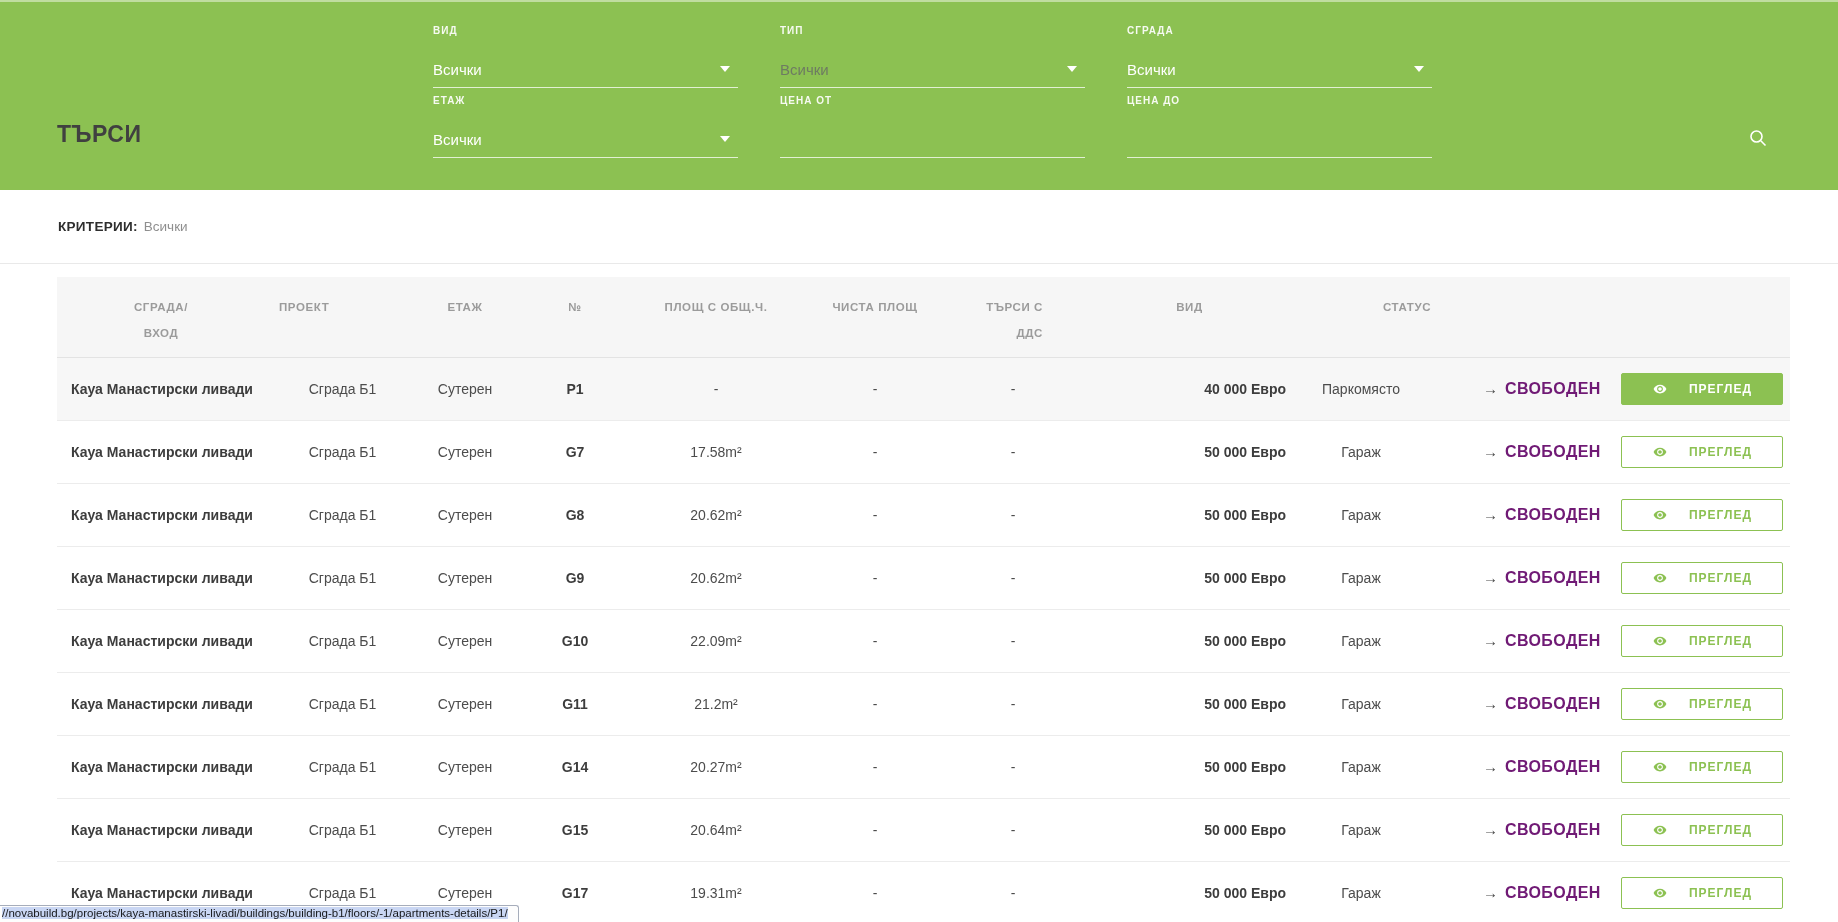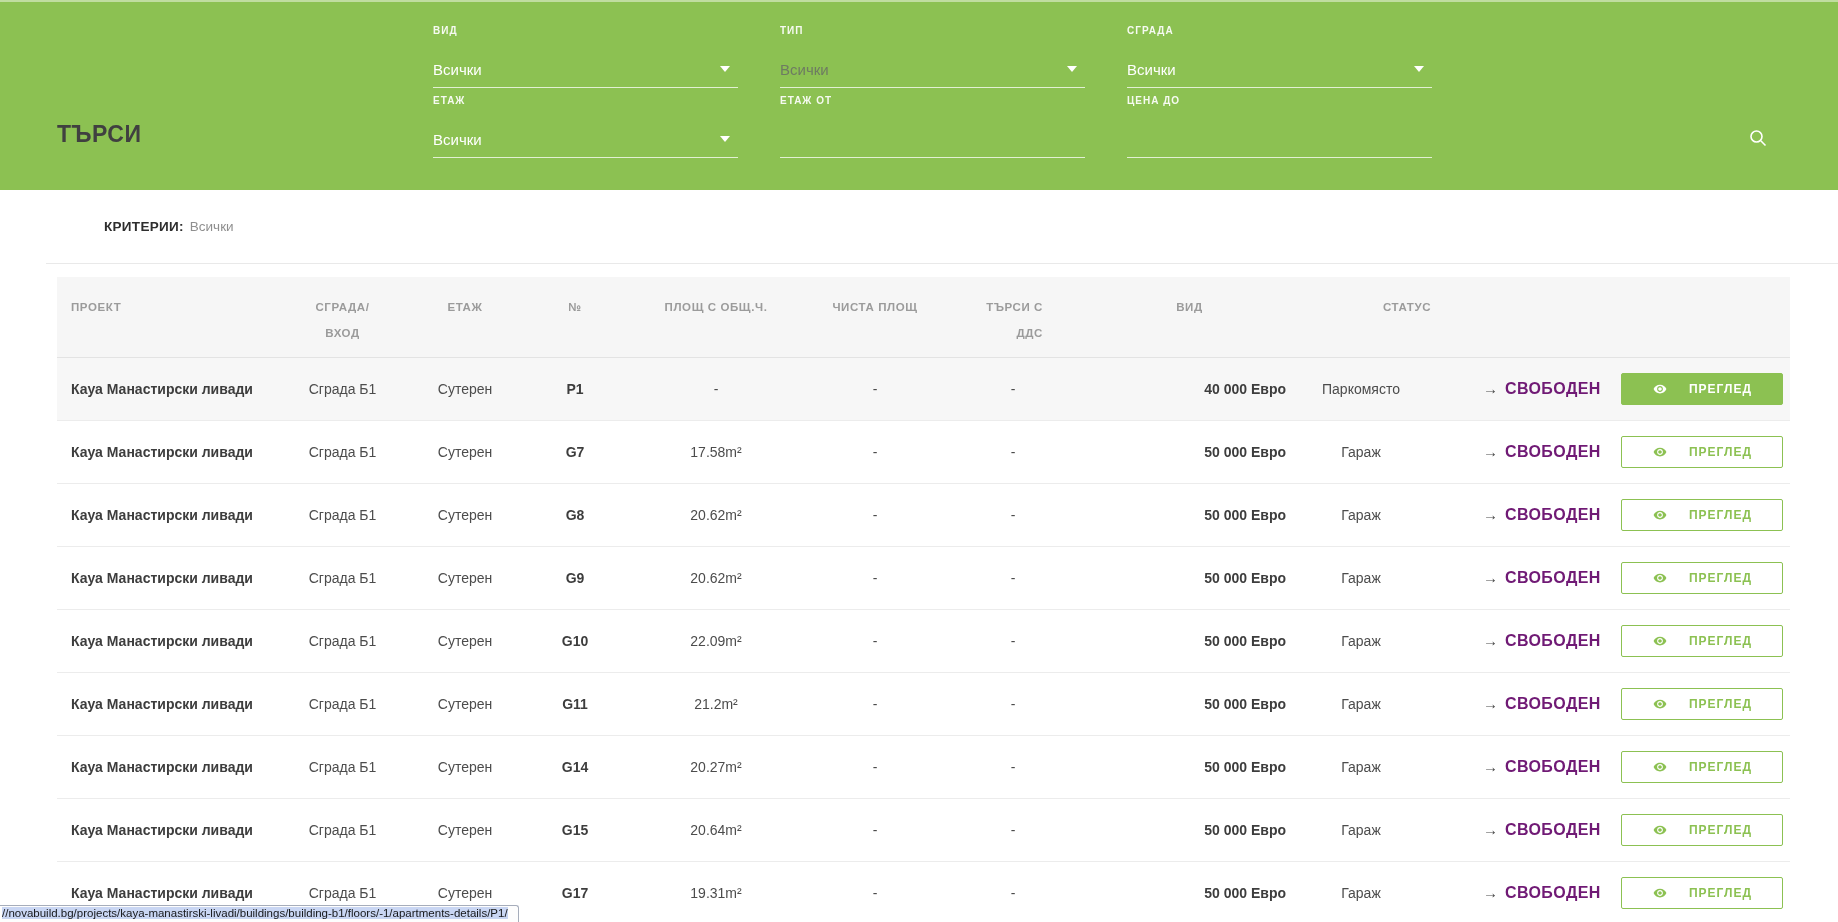--- a/index.html
+++ b/index.html
@@ -26,21 +26,21 @@
   .chev { position:absolute; right:8px; bottom:15px; width:0; height:0;
           border-left:5px solid transparent; border-right:5px solid transparent;
           border-top:6px solid #fff; }
 
   .search-btn { position:absolute; left:1746px; top:127px; width:24px; height:24px;
                 background:none; border:none; cursor:pointer; }
   .search-btn svg { stroke:#fff; fill:none; stroke-width:1.6; }
 
   
   .criteria-bar { height:74px; display:flex; align-items:center; padding-left:58px;
-                  border-bottom:1px solid #e9e9e9; background:#fff; font-size:13.5px;margin-left:46px; }
+                  border-bottom:1px solid #e9e9e9; background:#fff; font-size:13.5px; }
   .criteria-label { font-weight:700; color:#2e2e2e; letter-spacing:.3px; }
   .criteria-value { color:#8f8f8f; margin-left:6px; }
 
   
   .tbl { margin:13px 0 0 57px; width:1733px; }
   .grid-cols { display:grid;
     grid-template-columns:208px 155px 90px 130px 152px 166px 110px 243px 100px 169px 210px; }
   .thead { height:81px; background:#f6f6f6; color:#9b9b9b; font-size:11.5px;
            font-weight:700; letter-spacing:.6px; border-bottom:1px solid #e3e3e3; }
   .th { padding-top:17px; line-height:26px; text-align:center; white-space:pre-line; }
@@ -92,21 +92,21 @@
     <span class="flabel">СГРАДА</span>
     <span class="fvalue">Всички</span>
     <span class="chev"></span>
   </div>
       <div class="filter">
     <span class="flabel">ЕТАЖ</span>
     <span class="fvalue">Всички</span>
     <span class="chev"></span>
   </div>
       <div class="filter">
-    <span class="flabel">ЕТАЖ ОТ</span>
+    <span class="flabel">ЦЕНА ОТ</span>
     <span class="fvalue"></span>
   </div>
       <div class="filter">
     <span class="flabel">ЦЕНА ДО</span>
     <span class="fvalue"></span>
   </div>
     </div>
   <button class="search-btn">
     <svg width="20" height="20" viewBox="0 0 20 20">
       <circle cx="8.5" cy="8.5" r="5.5"></circle>
@@ -115,23 +115,23 @@
   </button>
 </header>
 
 <div class="criteria-bar">
   <span class="criteria-label">КРИТЕРИИ:</span>
   <span class="criteria-value">Всички</span>
 </div>
 
 <div class="tbl">
   <div class="thead grid-cols" id="thead">
-      <div class="th c-project">ПРОЕКТ</div>
       <div class="th">СГРАДА/
 ВХОД</div>
+      <div class="th c-project">ПРОЕКТ</div>
       <div class="th">ЕТАЖ</div>
       <div class="th">№</div>
       <div class="th">ПЛОЩ С ОБЩ.Ч.</div>
       <div class="th">ЧИСТА ПЛОЩ</div>
       <div class="th c-price">ТЪРСИ С ДДС</div>
       <div class="th">ВИД</div>
       <div class="th c-status">СТАТУС</div>
       <div class="th"></div>
     </div>
   <div id="tbody">

